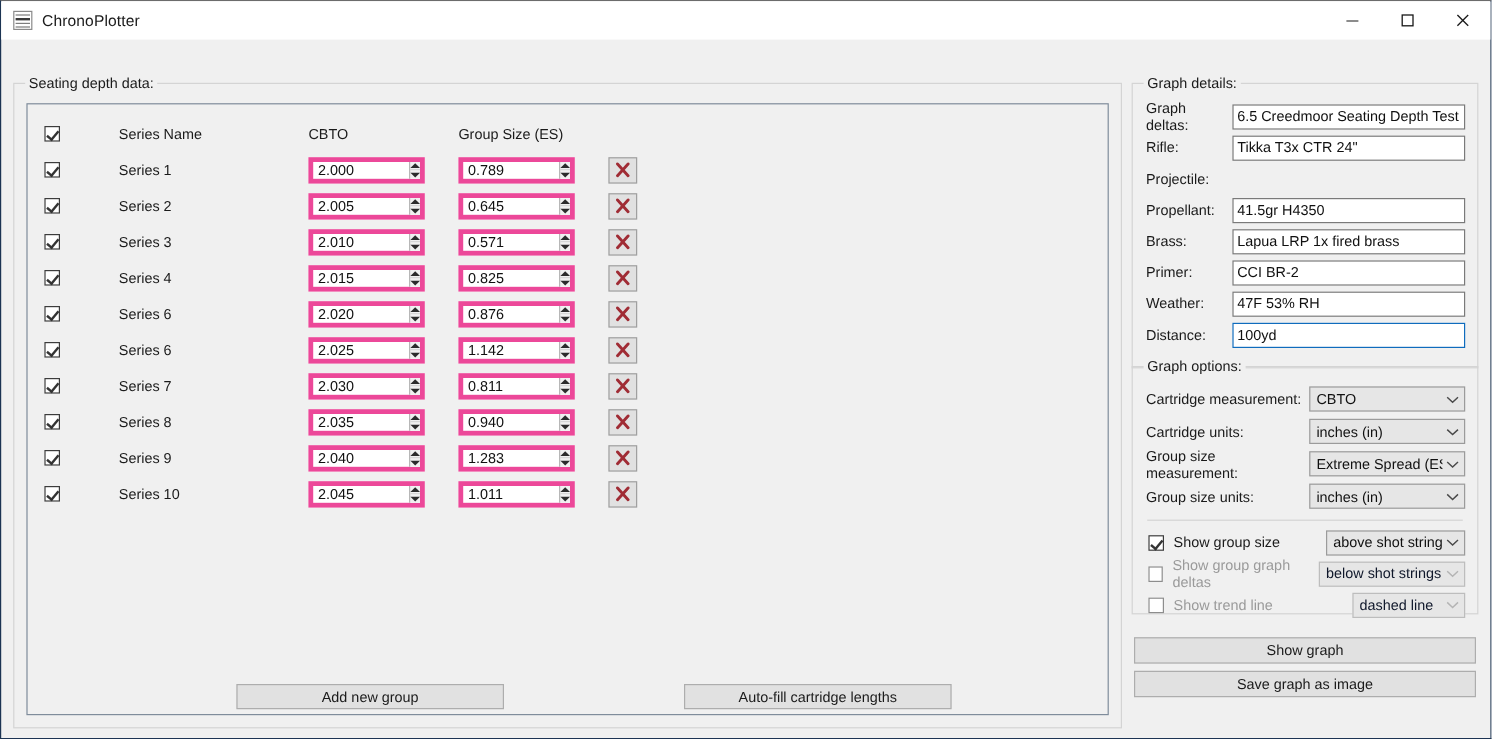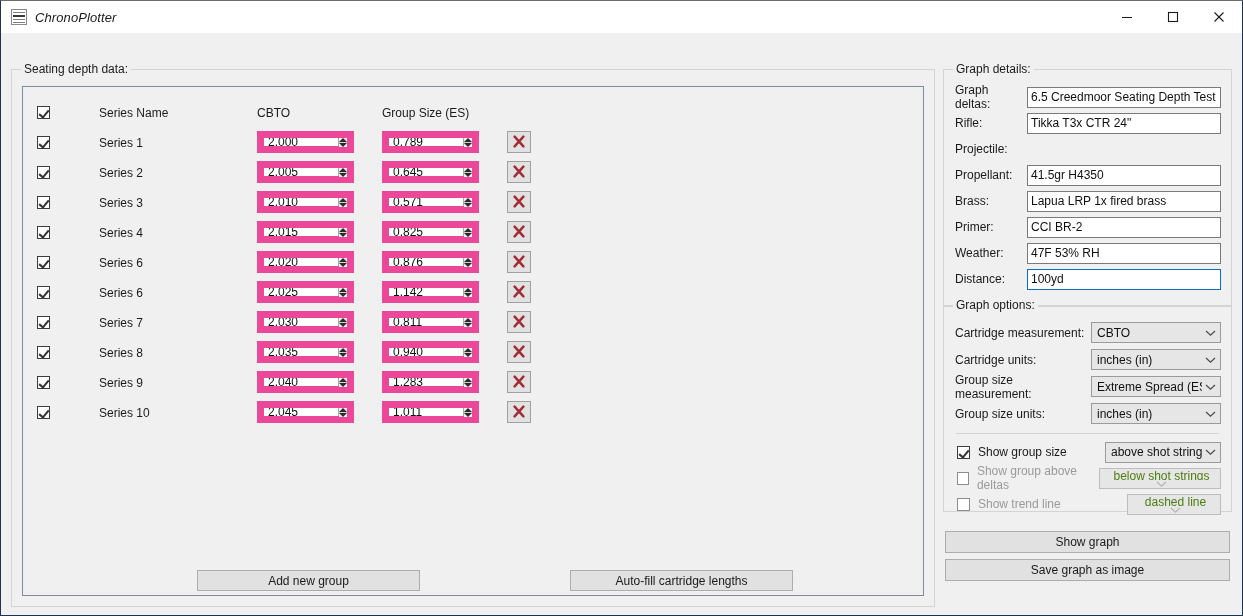--- a/index.html
+++ b/index.html
@@ -23,21 +23,20 @@
     border-top: 1px solid #6c6c6c;
   }
 
   
   #titlebar {
     height: 32px;
     background: #ffffff;
     display: flex;
     align-items: center;
     position: relative;
-    font-style: italic;
   }
   #app-icon {
     width: 16px; height: 16px;
     margin-left: 10px; margin-right: 8px;
     flex: 0 0 auto;
     position: relative;
     background: #ffffff;
     border: 1px solid #8a8a8a;
   }
   #app-icon i {
@@ -162,21 +161,21 @@
     border: solid #333333;
     border-width: 0 2px 2px 0;
     transform: rotate(40deg);
   }
   .cb.disabled { border-color: #8d8d8d; }
 
   
   .spin {
     display: inline-flex;
     width: 97px; height: 22px;
-    border: 7px solid #ec4899;
+    border: 4px solid #ec4899;
     background: #ffffff;
     align-items: stretch;
   }
   .spin input {
     flex: 1 1 auto;
     border: 0; outline: none;
     background: transparent;
     font-family: "Liberation Sans", sans-serif;
     font-size: 12px;
     color: #101010;
@@ -265,21 +264,21 @@
     background: #e6e6e6;
     border: 1px solid #9b9b9b;
     display: flex; align-items: center;
     font-size: 12px;
     color: #101010;
     padding: 0 2px 0 5px;
     flex: 0 0 auto;
   }
   .sel .sel-text { flex: 1 1 auto; white-space: nowrap; overflow: hidden; }
   .sel .chev { flex: 0 0 auto; width: 16px; display:flex; align-items:center; justify-content:center;}
-  .sel.disabled { background: #e6e6e6; border-color: #bdbdbd; color: #4d7c0f; flex-direction: column; }
+  .sel.disabled { background: #e6e6e6; border-color: #bdbdbd; color: #0f172a; }
 
   .sep {
     height: 1px; background: #d4d4d4;
     margin: 6px 12px 5px 12px;
   }
   .crow { display: flex; align-items: center; height: 26px; padding: 0 10px 0 13px; }
   .crow .clabel { font-size: 12px; color: #1a1a1a; margin-left: 8px; flex: 1 1 auto; }
   .crow .clabel.dim { color: #9a9a9a; }
 
   
@@ -784,21 +783,21 @@
                 <span class="sel-text">above shot strings</span>
                 <span class="chev">
                   <svg width="11" height="8" viewBox="0 0 11 8">
                     <path d="M1 2 L5.5 6.2 L10 2" fill="none" stroke="#4a4a4a" stroke-width="1.2"></path>
                   </svg>
                 </span>
               </span>
             </div>
             <div class="crow">
               <span class="cb disabled"></span>
-              <span class="clabel dim">Show group above deltas</span>
+              <span class="clabel dim">Show group graph deltas</span>
               <span class="sel disabled" style="width:122px">
                 <span class="sel-text">below shot strings</span>
                 <span class="chev">
                   <svg width="11" height="8" viewBox="0 0 11 8">
                     <path d="M1 2 L5.5 6.2 L10 2" fill="none" stroke="#b4b4b4" stroke-width="1.2"></path>
                   </svg>
                 </span>
               </span>
             </div>
             <div class="crow">

